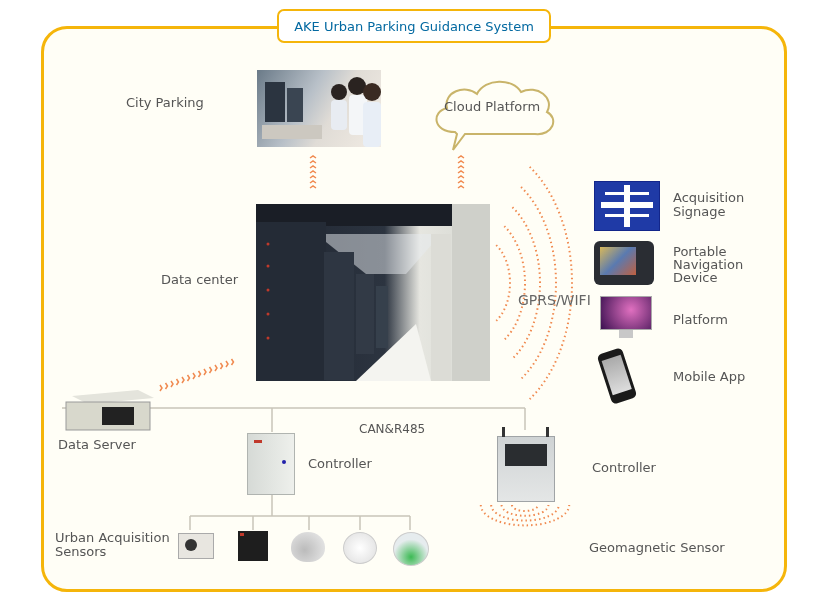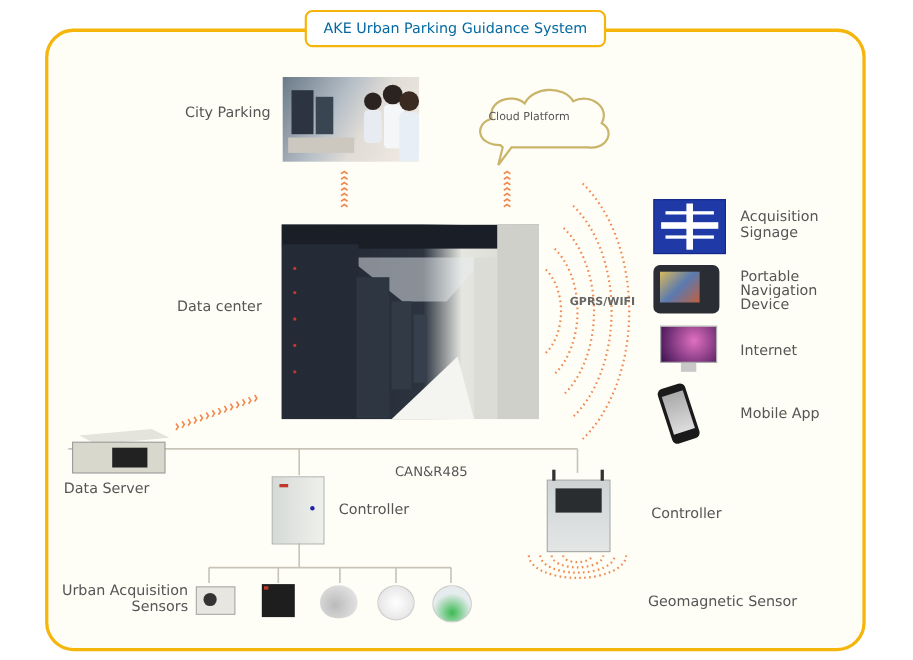--- a/index.html
+++ b/index.html
@@ -4,21 +4,21 @@
 <style>
   html, body { margin:0; padding:0; }
   body { width:830px; height:600px; background:#ffffff; position:relative; overflow:hidden;
          font-family:"DejaVu Sans", sans-serif; color:#555; }
   .frame { position:absolute; left:41px; top:26px; width:740px; height:560px;
            border:3px solid #f5b50a; border-radius:26px; background:#fffef6; }
   .title-box { position:absolute; left:277px; top:9px; width:270px; height:30px; border:2px solid #f5b50a;
                border-radius:7px; background:#fff; display:flex; align-items:center; justify-content:center;
                font-size:13px; color:#0369a1; z-index:3; }
   .lbl { position:absolute; font-size:13px; color:#555; line-height:14px; }
-  .center { text-align:right; }
+  .center { text-align:left; }
   .photo { position:absolute; overflow:hidden; }
   svg.abs { position:absolute; left:0; top:0; }
 </style>
 </head>
 <body>
 
 <div class="frame"></div>
 <div class="title-box">AKE Urban Parking Guidance System</div>
 
 <svg class="abs" width="830" height="600">
@@ -99,21 +99,21 @@
     <circle cx="100" cy="16" r="9" fill="#2a2320"></circle>
       <rect x="92" y="25" width="18" height="40" rx="4" fill="#f4f6f8"></rect>
     <circle cx="115" cy="22" r="9" fill="#3a2a22"></circle>
       <rect x="106" y="32" width="18" height="45" rx="4" fill="#e8eef6"></rect>
   </svg>
 </div>
 
 <svg class="abs" style="left:425px;top:72px;" width="140" height="90">
   <path d="M30 60 C8 60 6 40 22 36 C18 20 40 12 52 22 C60 6 88 6 96 20 C112 12 130 26 122 40 C134 46 128 64 110 62 L40 62 L28 78 L32 62 Z" fill="#fffef6" stroke="#c9b46a" stroke-width="2"></path>
 </svg>
-<div class="lbl" style="left:444px;top:100px;font-size:10px;">Cloud Platform</div>
+<div class="lbl" style="left:444px;top:100px;font-size:13px;">Cloud Platform</div>
 
 <div class="lbl" style="left:161px;top:273px;">Data center</div>
 <div class="photo" style="left:256px;top:204px;width:234px;height:177px;background:linear-gradient(90deg,#1f2530 0%,#2c3440 55%,#e6e6e0 70%,#d4d6d0 100%);">
   <svg width="234" height="177">
     <rect x="0" y="0" width="234" height="22" fill="#1a1e26"></rect>
     <polygon points="60,30 185,30 150,70 110,70" fill="#e8ecf0" opacity="0.5"></polygon>
     <rect x="0" y="18" width="70" height="159" fill="#242b36"></rect>
     <rect x="68" y="48" width="30" height="128" fill="#2e3642"></rect>
     <rect x="100" y="70" width="18" height="80" fill="#323a46"></rect>
     <rect x="120" y="82" width="12" height="62" fill="#36404c"></rect>
@@ -122,21 +122,21 @@
     <rect x="196" y="0" width="38" height="177" fill="#cfd0ca"></rect>
     <g fill="#c0392b">
         <circle cx="12" cy="40" r="1.5"></circle>
         <circle cx="12" cy="62" r="1.5"></circle>
         <circle cx="12" cy="86" r="1.5"></circle>
         <circle cx="12" cy="110" r="1.5"></circle>
         <circle cx="12" cy="134" r="1.5"></circle>
       </g>
   </svg>
 </div>
-<div class="lbl" style="left:518px;top:268px;font-size:10px;color:#666;font-weight:bold;">GPRS/WIFI</div>
+<div class="lbl" style="left:518px;top:293px;font-size:14px;color:#666;">GPRS/WIFI</div>
 
 <div style="position:absolute;left:594px;top:181px;width:64px;height:48px;background:#1f3aa6;border:1px solid #13268a;">
   <svg width="64" height="48">
       <g fill="#fff">
         <rect x="29" y="3" width="6" height="42"></rect>
         <rect x="6" y="20" width="52" height="6"></rect>
         <rect x="10" y="10" width="44" height="3"></rect>
         <rect x="10" y="32" width="44" height="3"></rect>
       </g>
     </svg>
@@ -152,21 +152,21 @@
 <div class="lbl" style="left:673px;top:245px;line-height:13px;">
   <div>Portable</div>
   <div>Navigation</div>
   <div>Device</div>
 </div>
 
 <div style="position:absolute;left:600px;top:296px;width:52px;height:44px;">
   <div style="width:50px;height:32px;background:radial-gradient(circle at 60% 40%,#e070c0,#3a1050);border:1px solid #aaa;"></div>
   <div style="width:14px;height:8px;background:#c8c8c8;margin:0 auto;"></div>
 </div>
-<div class="lbl" style="left:673px;top:313px;">Internet</div>
+<div class="lbl" style="left:673px;top:313px;">Platform</div>
 
 <div style="position:absolute;left:604px;top:350px;width:26px;height:52px;background:#1a1a1a;border-radius:5px;transform:rotate(-18deg);">
   <div style="position:absolute;left:3px;top:7px;width:20px;height:36px;background:linear-gradient(#aaa,#ddd);"></div>
 </div>
 <div class="lbl" style="left:673px;top:370px;">Mobile App</div>
 
 <div style="position:absolute;left:64px;top:388px;width:90px;height:44px;">
   <svg width="90" height="44">
       <polygon points="8,8 74,2 90,10 24,16" fill="#e4e4dc"></polygon>
       <rect x="2" y="14" width="84" height="28" fill="#d8d8cc" stroke="#999"></rect>

